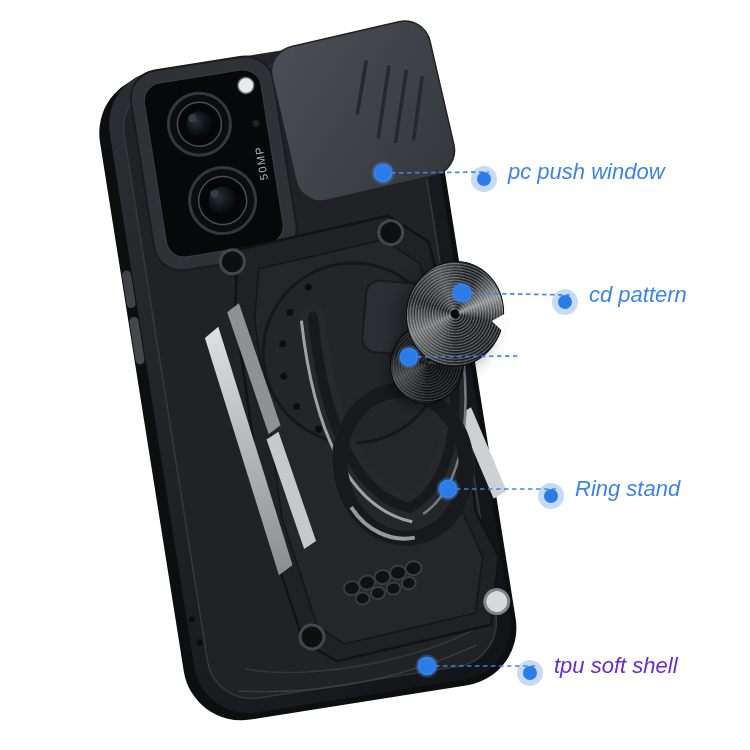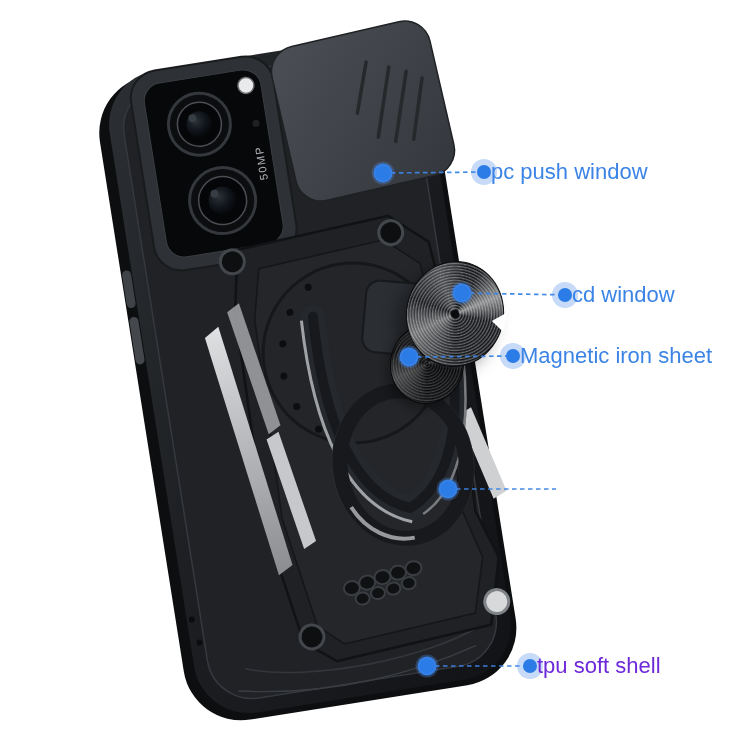--- a/index.html
+++ b/index.html
@@ -30,21 +30,21 @@
   }
   .cd-disc .notch{
     position:absolute;right:-3px;top:40%;width:15px;height:20px;background:#ffffff;
     clip-path:polygon(100% 0, 10% 55%, 100% 100%);
   }
   #cd-disc-main{left:406px;top:261px;width:96px;height:104px;z-index:3;transform:rotate(10deg);}
   #cd-disc-under{left:390px;top:324px;width:72px;height:78px;z-index:2;transform:rotate(10deg);
     filter:brightness(0.62);box-shadow:-4px 6px 10px rgba(0,0,0,0.3);}
   #leader-overlay{position:absolute;left:0;top:0;z-index:4;pointer-events:none;}
   
-  .ann{position:absolute;display:flex;align-items:center;gap:0;height:28px;z-index:5;}
+  .ann{position:absolute;display:flex;align-items:flex-end;gap:17px;height:28px;z-index:5;font-style:italic;}
   .ann .dot{
     width:14px;height:14px;border-radius:50%;flex:0 0 auto;
     box-shadow:0 0 0 6px rgba(84,144,232,0.33);
   }
   .ann .txt{font-size:22px;line-height:28px;white-space:nowrap;}
   #ann-push  {left:477px;top:158px;}
   #ann-cd    {left:558px;top:281px;}
   #ann-magnet{left:506px;top:342px;}
   #ann-ring  {left:544px;top:475px;}
   #ann-tpu   {left:523px;top:652px;}
@@ -208,24 +208,24 @@
       <circle cx="427" cy="666" r="9.5"></circle>
     </g>
   </svg>
 
   <div class="ann" id="ann-push">
     <span class="dot" style="background: rgb(43, 124, 230);"></span>
     <span class="txt" style="color: rgb(59, 132, 230);">pc push window</span>
   </div>
   <div class="ann" id="ann-cd">
     <span class="dot" style="background: rgb(43, 124, 230);"></span>
-    <span class="txt" style="color: rgb(59, 132, 230);">cd window</span>
-  </div>
-  <div class="ann" id="ann-magnet">
-    <span class="dot" style="background: rgb(43, 124, 230);"></span>
-    <span class="txt" style="color: rgb(59, 132, 230);">Magnetic iron sheet</span>
+    <span class="txt" style="color: rgb(59, 132, 230);">cd pattern</span>
+  </div>
+  <div class="ann" id="ann-ring">
+    <span class="dot" style="background: rgb(43, 124, 230);"></span>
+    <span class="txt" style="color: rgb(59, 132, 230);">Ring stand</span>
   </div>
   <div class="ann" id="ann-tpu">
     <span class="dot" style="background: rgb(43, 124, 230);"></span>
     <span class="txt" style="color: #6d28d9;">tpu soft shell</span>
   </div>
 
 </div>
 
 </body></html>

